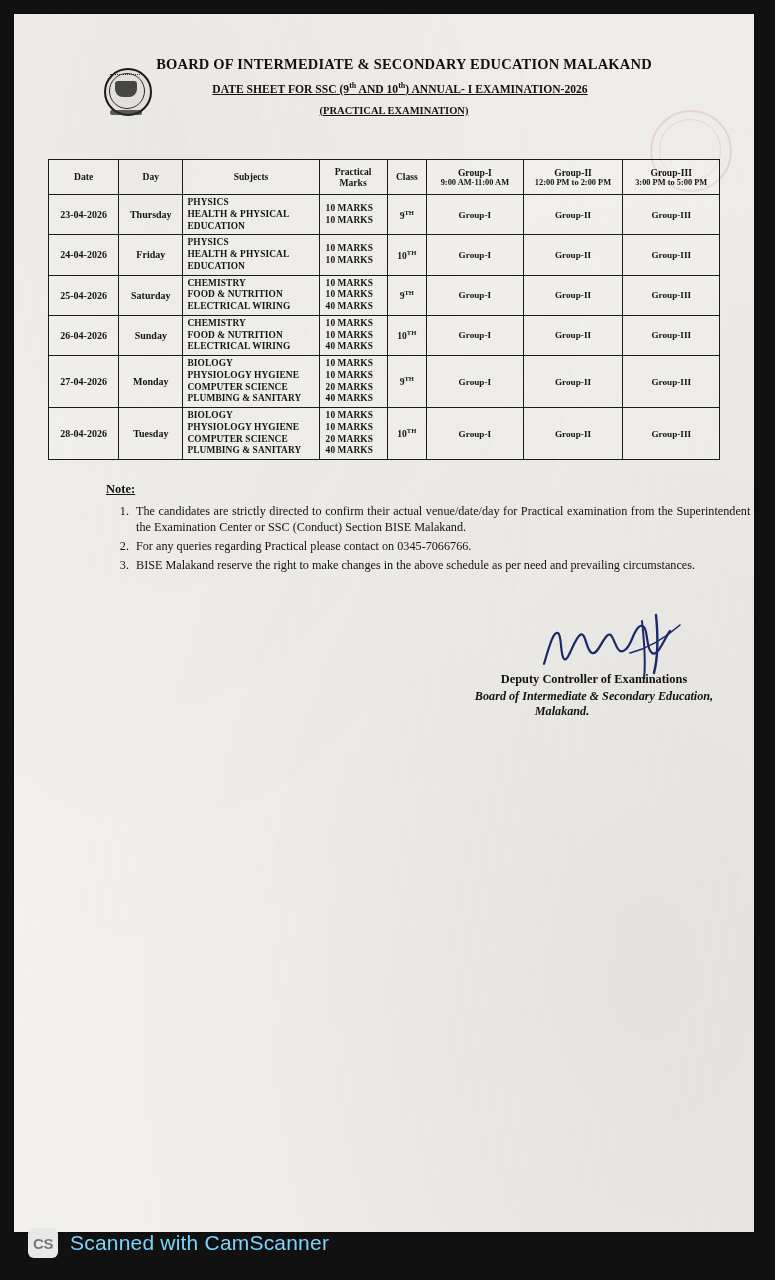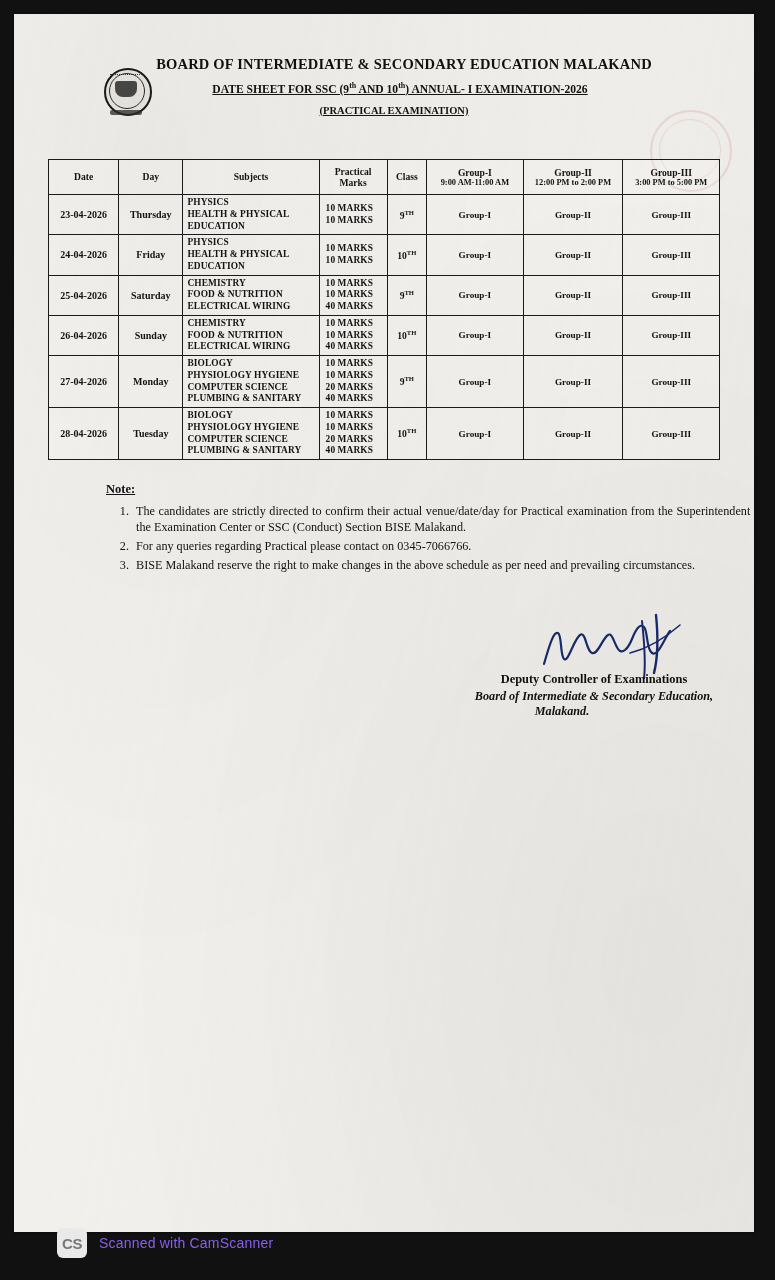--- a/index.html
+++ b/index.html
@@ -255,40 +255,39 @@
     border: 1px solid rgba(190,70,70,0.28);
   }
 
   .camscanner {
     position: absolute;
     left: 28px;
     bottom: 22px;
     display: flex;
     align-items: center;
     gap: 12px;
-    margin-left: 29px;
   }
   .cs-badge {
     width: 30px;
     height: 30px;
     border-radius: 6px;
     background: #e9e9e9;
     color: #777;
     font-family: "Liberation Sans", sans-serif;
     font-weight: bold;
     font-size: 15px;
     display: flex;
     align-items: center;
     justify-content: center;
     letter-spacing: -0.5px;
   }
   .cs-text {
-    color: #8b5cf6;
+    color: #7dd3fc;
     font-family: "Liberation Sans", sans-serif;
-    font-size: 14px;
+    font-size: 21px;
     letter-spacing: .2px;
   }
 </style>
 </head>
 <body>
 
 <div class="page">
   <div class="sheet">
 
     <div class="logo">

